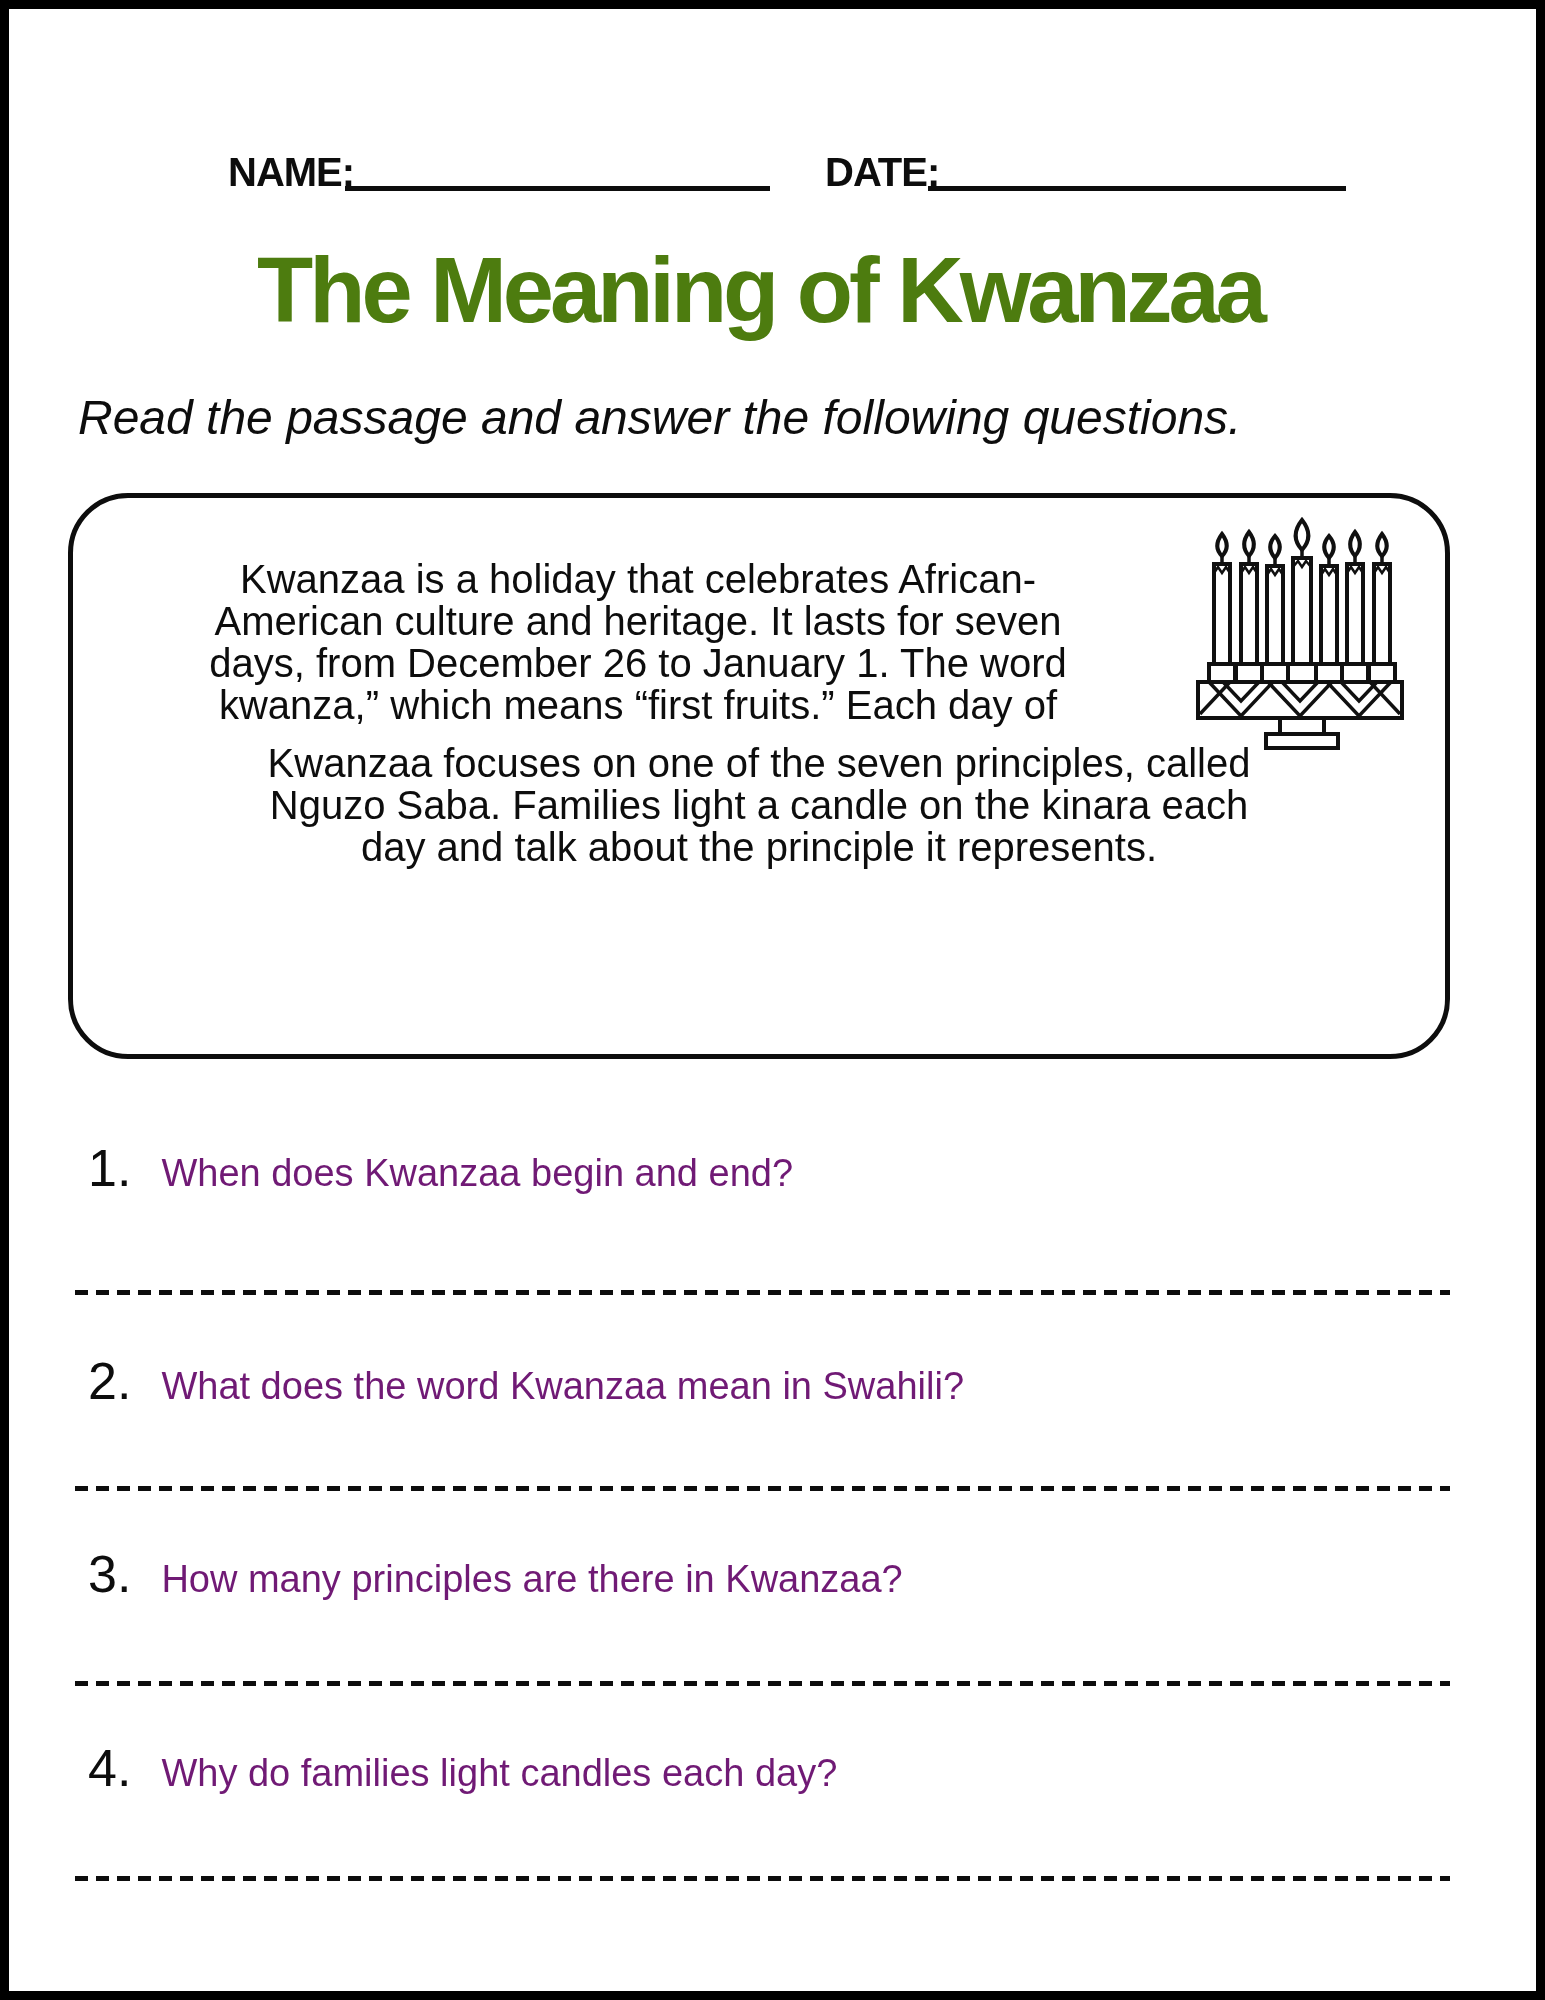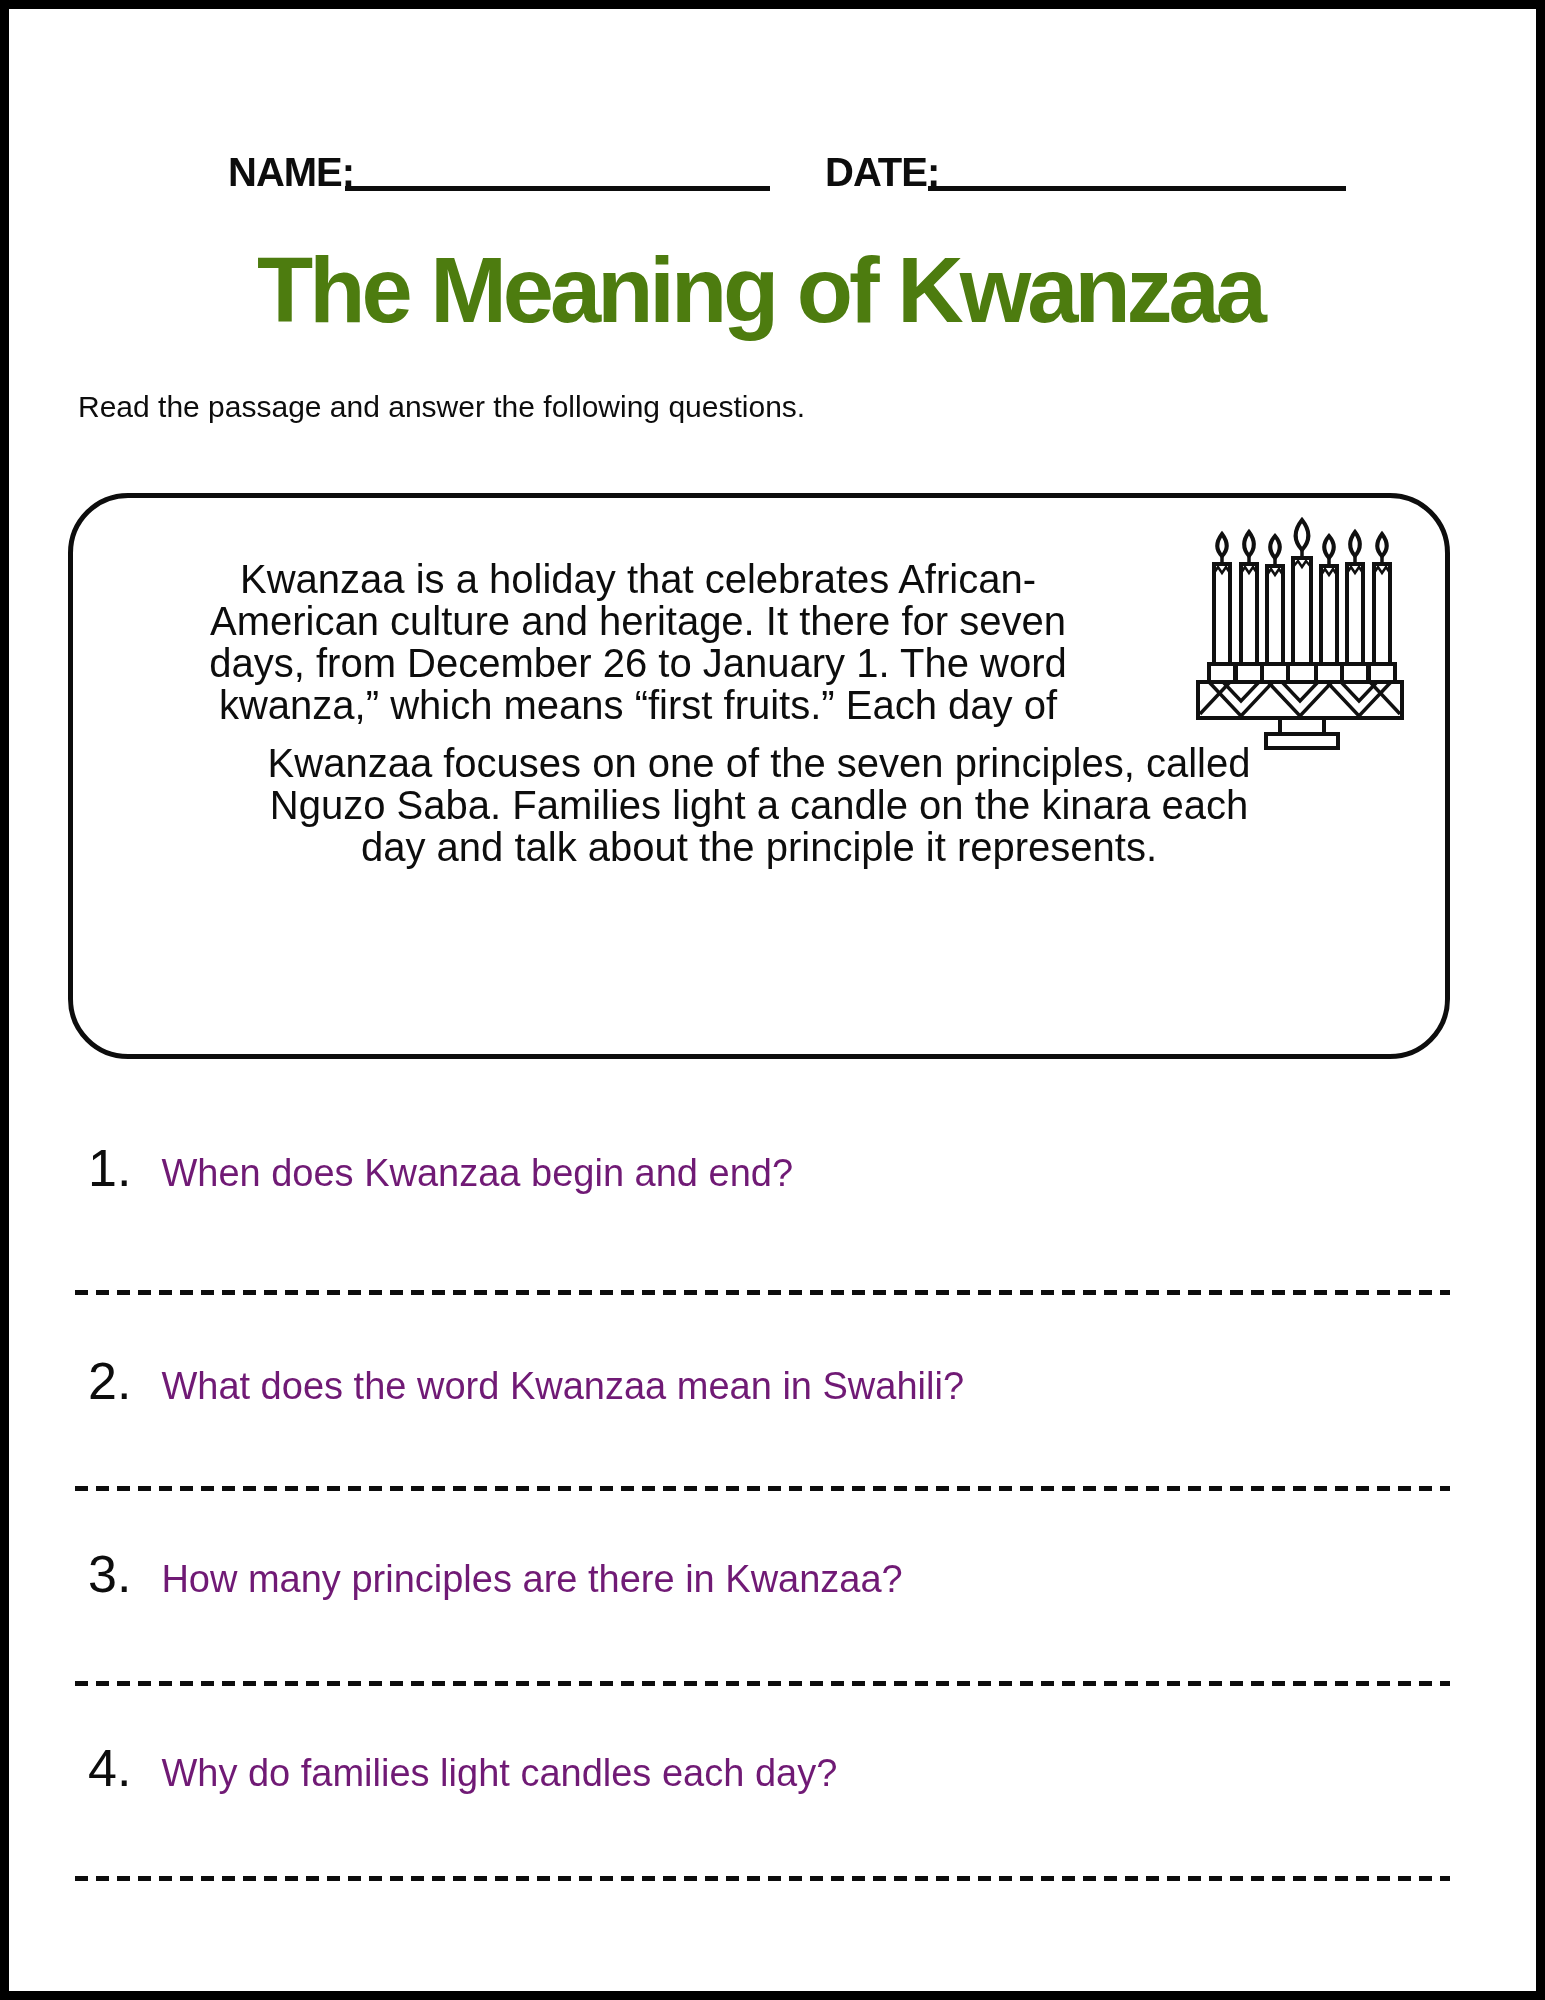--- a/index.html
+++ b/index.html
@@ -33,21 +33,21 @@
   .date-line{left:928px;width:418px;}
   
   .title{
     position:absolute;top:238px;left:0;width:1520px;
     margin:0;text-align:center;
     font-size:92px;font-weight:bold;letter-spacing:-4px;
     color:#4d7c0f;
   }
   .instructions{
     position:absolute;top:390px;left:78px;
-    font-size:30px;color:#0d0d0d;white-space:nowrap;
+    font-size:48px;color:#0d0d0d;white-space:nowrap;font-style:italic;
   }
   
   .passage-box{
     position:absolute;left:68px;top:493px;
     width:1382px;height:566px;
     box-sizing:border-box;
     border:5px solid #0d0d0d;border-radius:60px;
     background:#ffffff;
   }
   .passage-top{
@@ -100,21 +100,21 @@
   <div class="hdr-label date-label">DATE:</div>
   <div class="write-line date-line"></div>
 
   <h1 class="title">The Meaning of Kwanzaa</h1>
 
   <div class="instructions">Read the passage and answer the following questions.</div>
 
   <div class="passage-box">
     <div class="passage-top">
       <div class="pline">Kwanzaa is a holiday that celebrates African-</div>
-      <div class="pline">American culture and heritage. It there for seven</div>
+      <div class="pline">American culture and heritage. It lasts for seven</div>
       <div class="pline">days, from December 26 to January 1. The word</div>
       <div class="pline">kwanza,” which means “first fruits.” Each day of</div>
     </div>
     <div class="passage-bottom">
       <div class="pline">Kwanzaa focuses on one of the seven principles, called</div>
       <div class="pline">Nguzo Saba. Families light a candle on the kinara each</div>
       <div class="pline">day and talk about the principle it represents.</div>
     </div>
 
     <svg class="kinara" viewBox="0 0 210 240" xmlns="http://www.w3.org/2000/svg">

